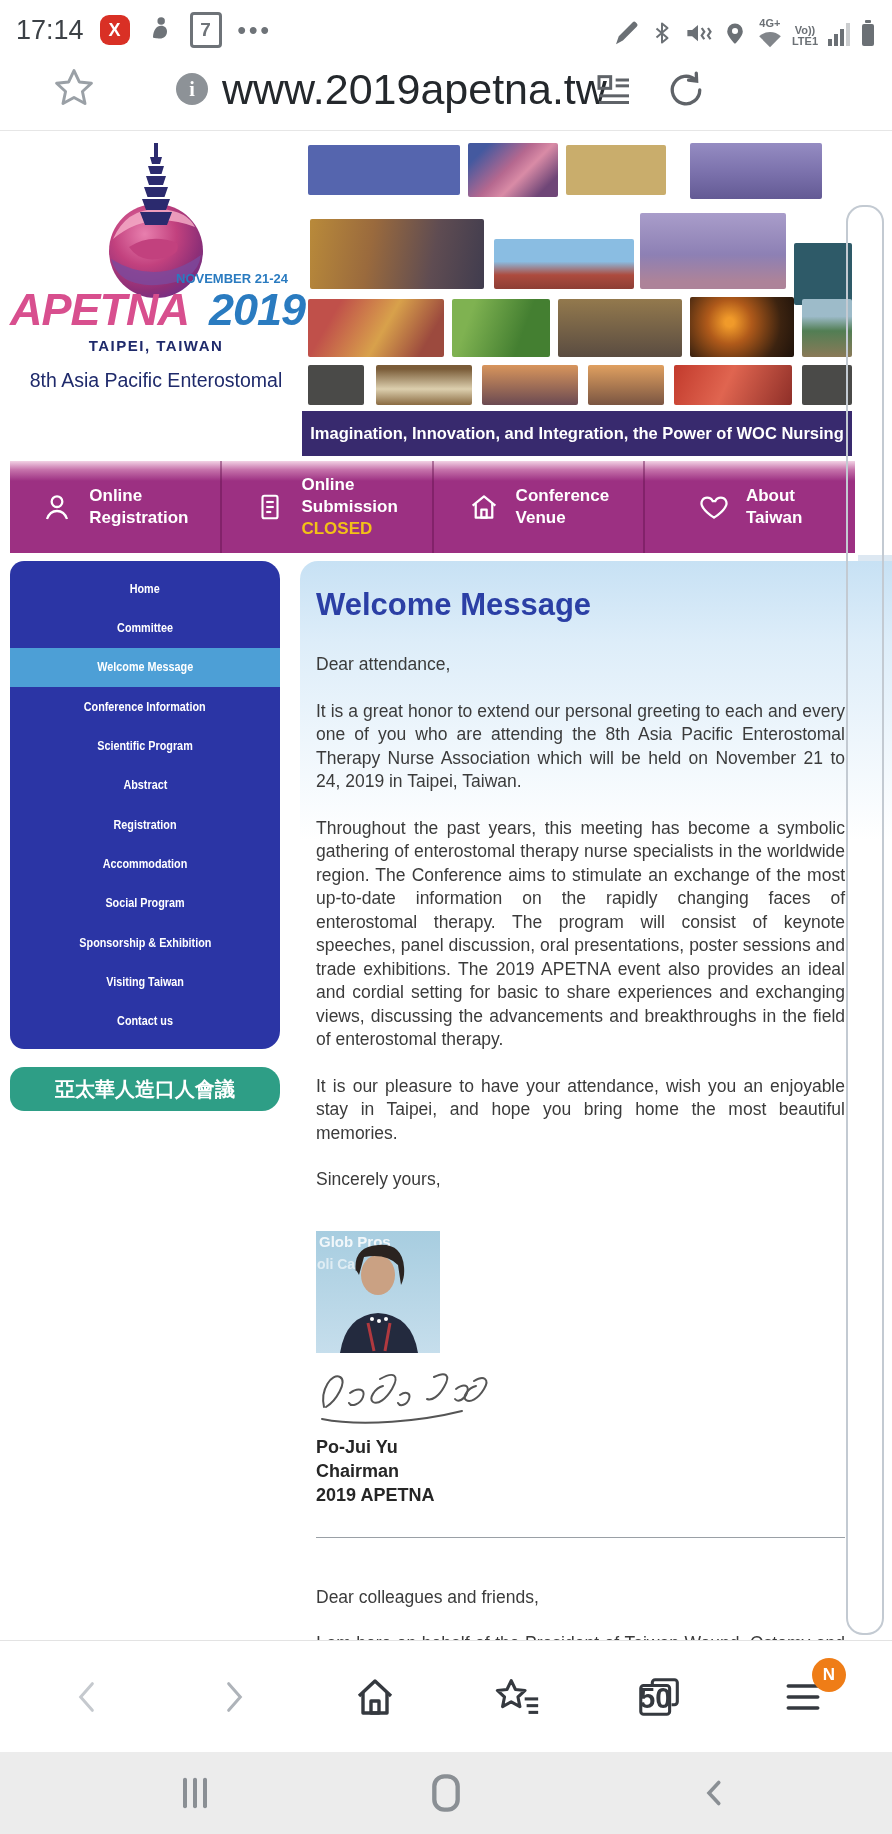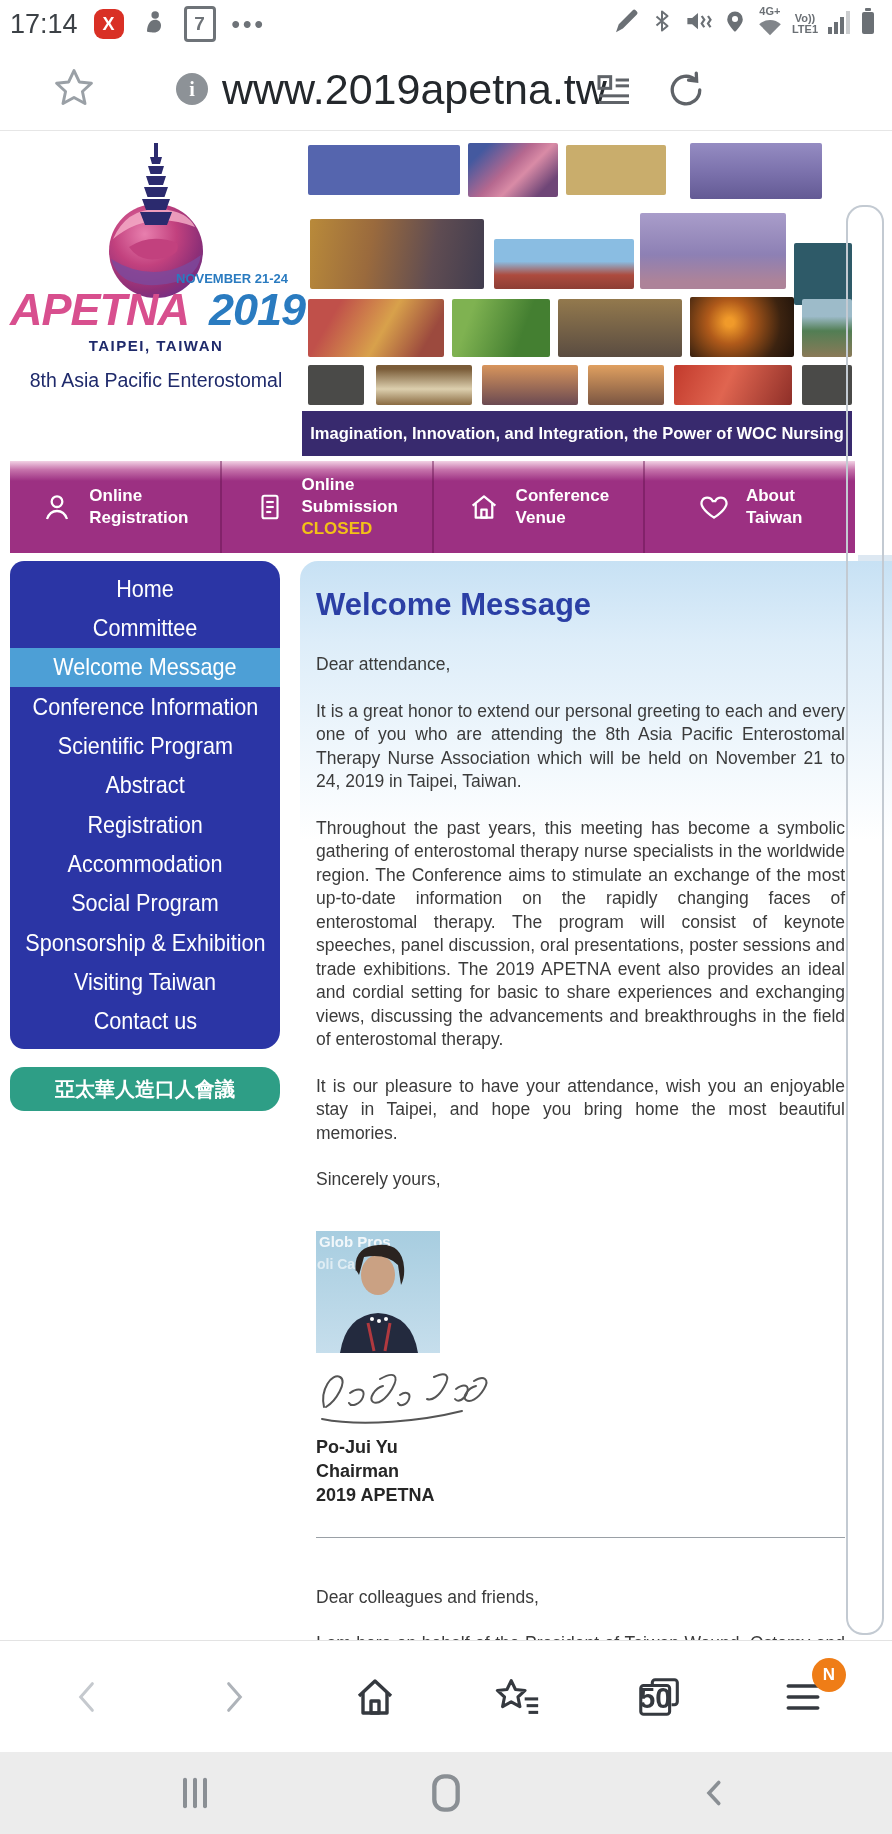--- a/index.html
+++ b/index.html
@@ -1,20 +1,20 @@
 <!DOCTYPE html>
 <html><head>
 <meta charset="utf-8">
 <style>
   html,body{margin:0;padding:0;background:#fff}
   .screen{position:relative;width:892px;height:1834px;overflow:hidden;background:#fff;
           font-family:"Liberation Sans",sans-serif}
   
-  .statusbar{position:absolute;top:0;left:0;right:0;height:48px;display:flex;align-items:flex-start;
-             padding:6px 16px 0 10px;box-sizing:border-box}
+  .statusbar{position:absolute;top:0;left:0;right:0;height:48px;display:flex;align-items:flex-end;
+             padding:6px 16px 0 16px;box-sizing:border-box}
   .sb-left{display:flex;align-items:center;gap:16px}
   .time{font-size:27px;color:#3c4146}
   .x-badge{width:30px;height:30px;background:#d93025;border-radius:9px;color:#fff;font-weight:bold;
            font-size:18px;display:flex;align-items:center;justify-content:center}
   .seven-badge{width:26px;height:30px;border:3px solid #6e7378;border-radius:4px;color:#6e7378;
                font-weight:bold;font-size:19px;display:flex;align-items:center;justify-content:center}
   .dots{color:#6e7378;font-size:24px;font-weight:bold;letter-spacing:3px}
   .sb-right{margin-left:auto;display:flex;align-items:flex-end;gap:9px;color:#6b7075}
   .sb-ic svg{display:block}
   .mini{display:flex;flex-direction:column;line-height:1.05;font-size:11px;font-weight:bold;
@@ -45,22 +45,22 @@
   .topnav{position:absolute;left:10px;top:330px;width:845px;height:92px;display:flex;
           background:linear-gradient(180deg,#f2d2e4 0,#c571aa 9px,#9c3082 20px,#9c3082 100%)}
   .nav-item{flex:1;display:flex;align-items:center;justify-content:center;gap:16px;color:#fff;cursor:pointer}
   .nav-item + .nav-item{border-left:2px solid rgba(100,18,78,.45)}
   .nav-icon svg{display:block}
   .nav-label{font-weight:bold;font-size:17px;line-height:1.3}
   .closed{color:#f3c117;font-weight:bold}
   
   .sidebar{position:absolute;left:10px;top:430px;width:270px;height:488px;background:#2b35a5;
            border-radius:14px 18px 18px 14px;padding:8px 0;box-sizing:border-box;display:flex;flex-direction:column}
-  .side-item{flex:1;display:flex;align-items:center;justify-content:center;color:#fff;font-weight:normal;
-             font-size:24px;cursor:pointer}
+  .side-item{flex:1;display:flex;align-items:center;justify-content:center;color:#fff;font-weight:bold;
+             font-size:12px;cursor:pointer}
   .side-item span{display:inline-block;transform:scaleX(.9)}
   .side-item.active{background:#4d9fd6}
   .cta{position:absolute;left:10px;top:936px;width:270px;height:44px;background:#2e9e86;color:#fff;
        border-radius:14px 18px 18px 14px;display:flex;align-items:center;justify-content:center;
        font-size:20px;font-weight:bold;cursor:pointer}
   
   .right-strip{position:absolute;left:858px;top:424px;width:34px;height:1086px;background:#dde8f2}
   .panel{position:absolute;left:300px;top:430px;width:592px;height:1082px;box-sizing:border-box;
          padding:26px 47px 0 16px;overflow:hidden;border-radius:18px 0 0 0;
          background:linear-gradient(180deg,#c7e1f4 0,#ddedf9 80px,#ffffff 280px)}

